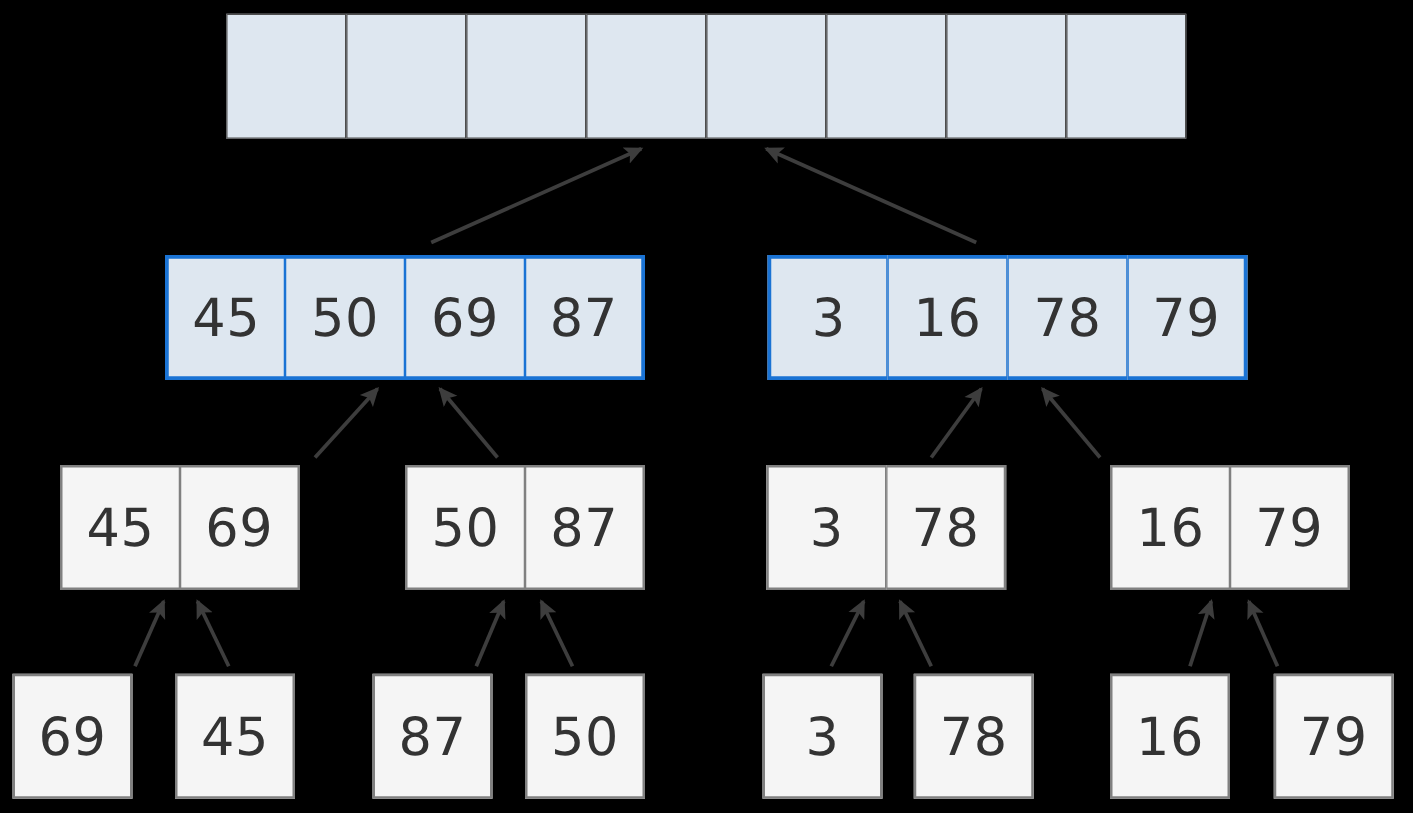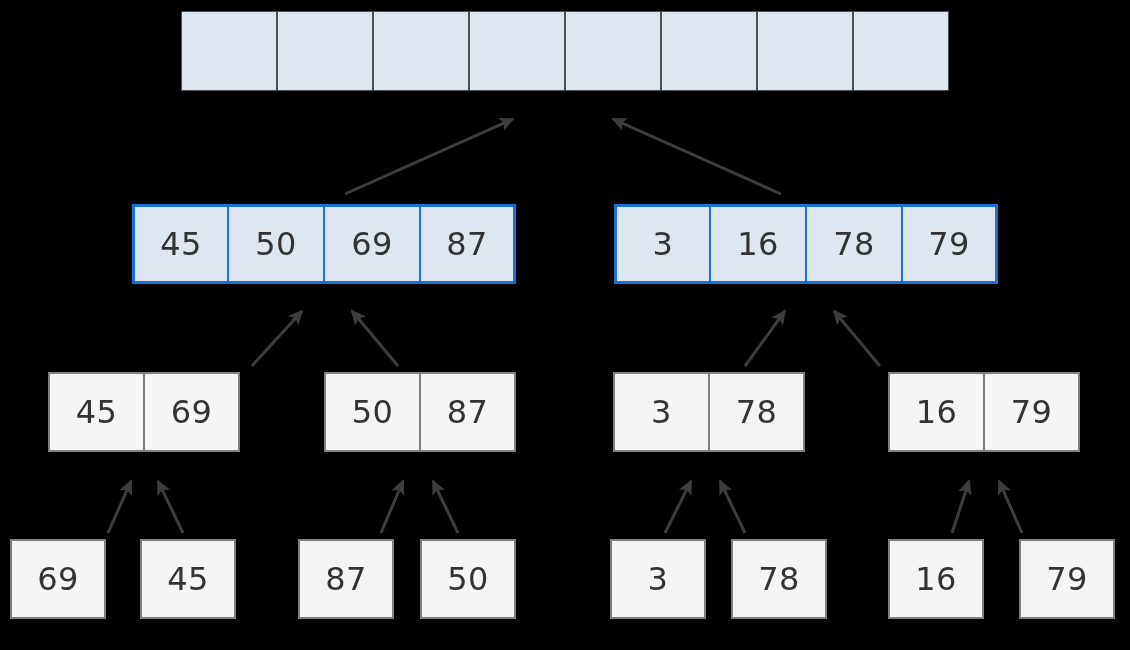--- a/index.html
+++ b/index.html
@@ -26,22 +26,22 @@
   .array-group {
     position: absolute;
     display: flex;
   }
   .cell {
     box-sizing: border-box;
     display: flex;
     align-items: center;
     justify-content: center;
     width: 96px;
-    height: 80px;
-    font-size: 32px;
+    height: 100px;
+    font-size: 42px;
     letter-spacing: 0.5px;
   }
   
   .lvl-top .cell {
     background: #dee7f0;
     border: 1.5px solid #4d4d4d;
     border-right-width: 0.75px;
     border-left-width: 0.75px;
     color: #333333;
   }

